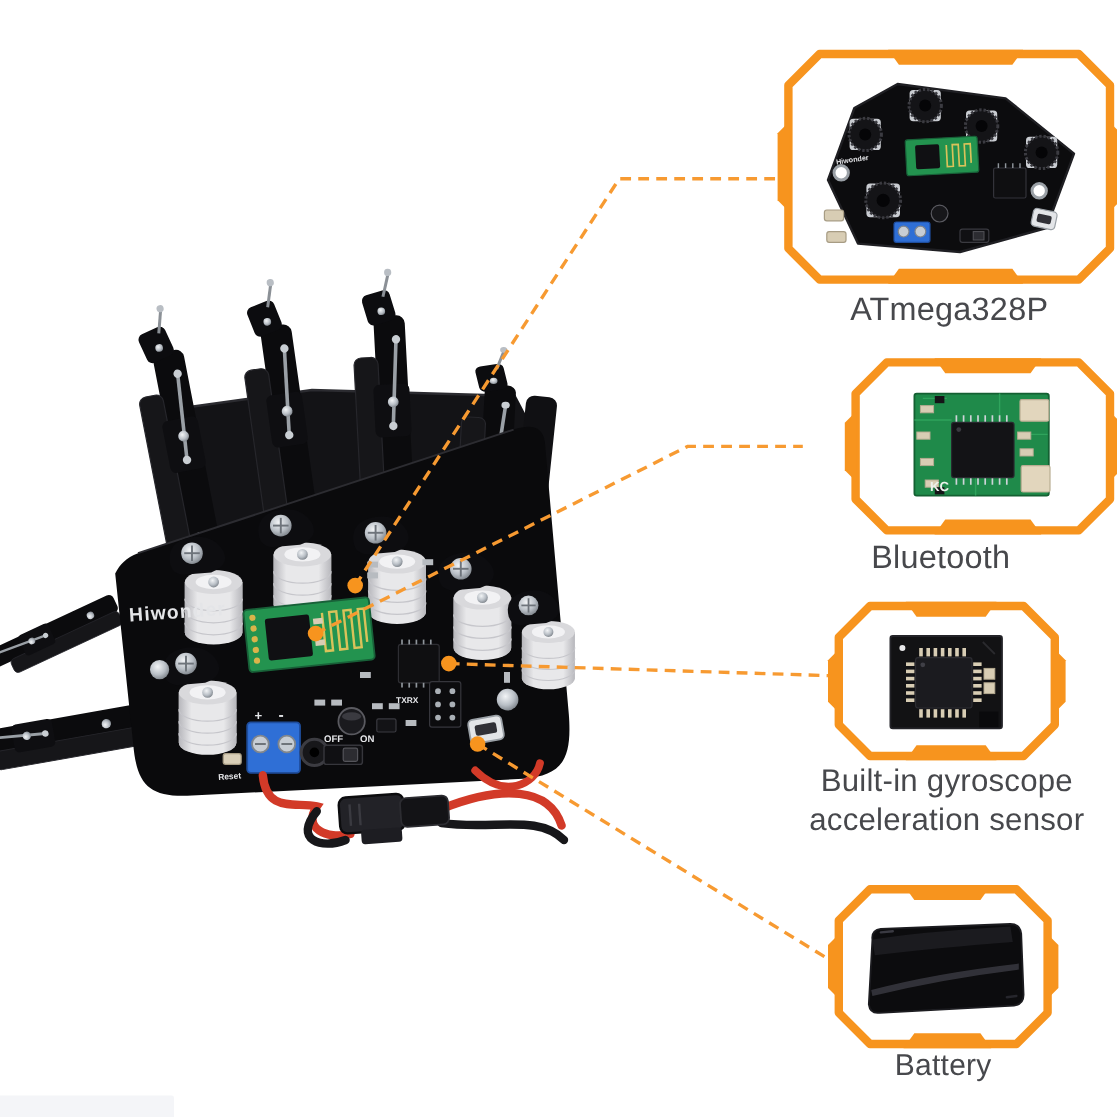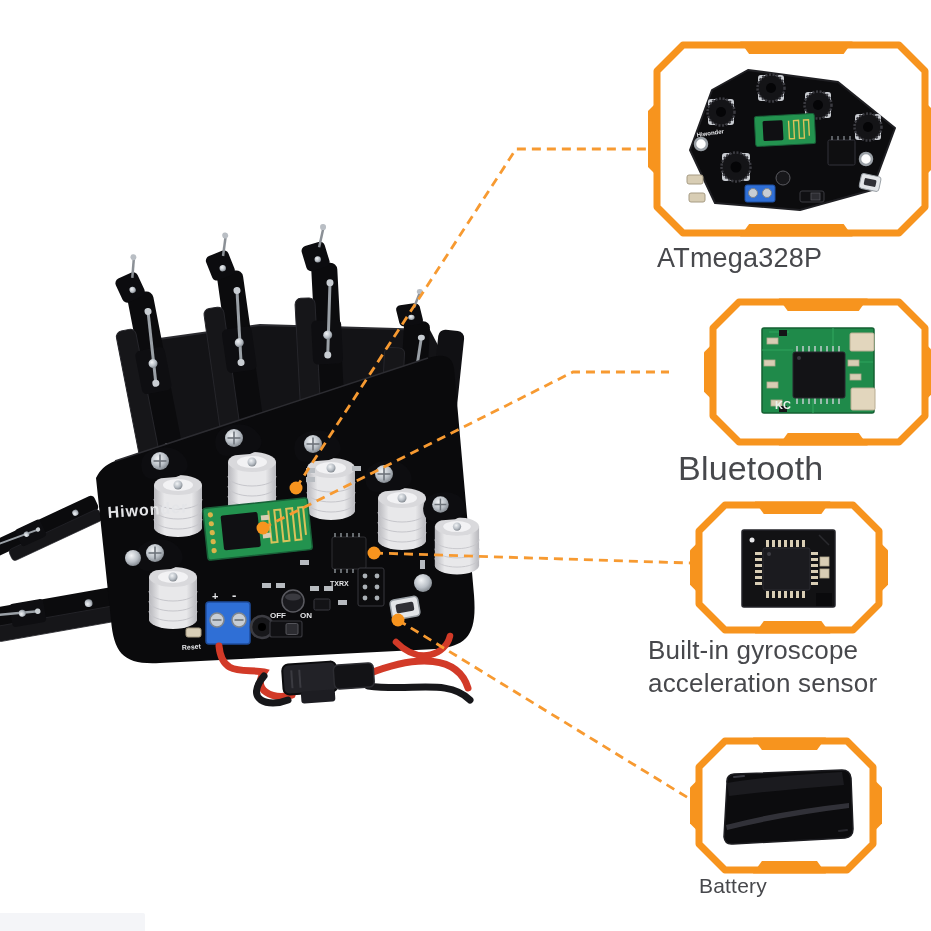--- a/index.html
+++ b/index.html
@@ -15,27 +15,27 @@
     background:var(--color-background);
     font-family:"Liberation Sans", sans-serif;
   }
   #overlay-svg{position:absolute;left:0;top:0;z-index:1;}
   .callout-frame{position:absolute;z-index:2;}
   .frame-border{position:absolute;left:-10px;top:-6px;overflow:visible;}
   .frame-art{position:absolute;left:0;top:0;}
   .frame-oct{fill:none;stroke:var(--color-accent);stroke-width:7;stroke-linejoin:round;}
   .frame-thick{fill:var(--color-accent);stroke:none;}
   .callout-label{
-    position:absolute;z-index:2;text-align:left;
+    position:absolute;z-index:2;text-align:center;
     color:var(--color-label);font-weight:500;letter-spacing:0.2px;
   }
   #label-atmega  {left:657px;top:243px;width:268px;font-size:27px;}
-  #label-bluetooth{left:678px;top:449px;width:212px;font-size:34px;}
+  #label-bluetooth{left:678px;top:449px;width:212px;font-size:27px;}
   #label-gyro    {left:648px;top:634px;width:282px;font-size:26px;line-height:33px;}
-  #label-battery {left:699px;top:874px;width:174px;font-size:21px;}
+  #label-battery {left:699px;top:874px;width:174px;font-size:25px;}
   #frame-atmega   {left:657px;top:45px;width:268px;height:188px;}
   #frame-bluetooth{left:713px;top:302px;width:212px;height:140px;}
   #frame-gyro     {left:699px;top:505px;width:180px;height:125px;}
   #frame-battery  {left:699px;top:741px;width:174px;height:129px;}
   .dash-line{fill:none;stroke:var(--color-dash);stroke-width:2.8;stroke-dasharray:9 6;}
   .marker-dot{fill:var(--color-accent);}
   #partial-bar{
     position:absolute;left:0;top:913px;width:145px;height:18px;
     background:var(--color-partial_bar);z-index:1;border-radius:0 2px 0 0;
   }

